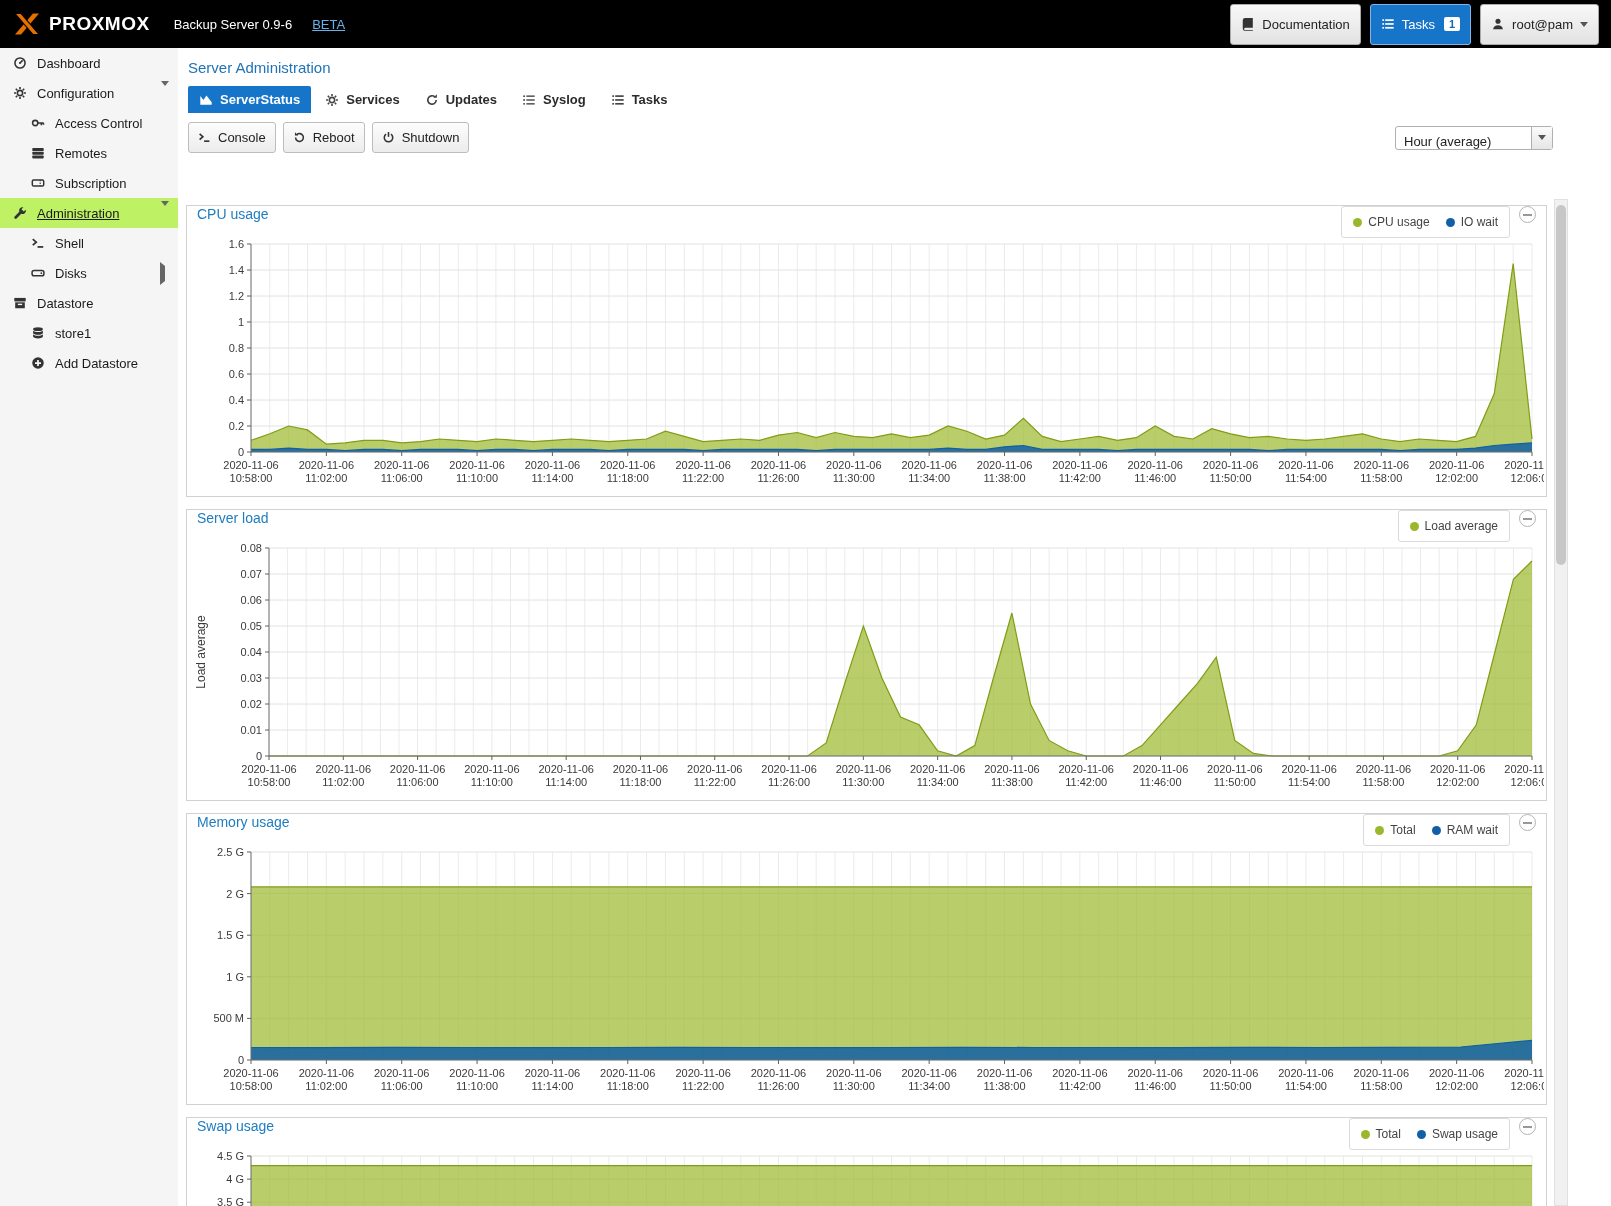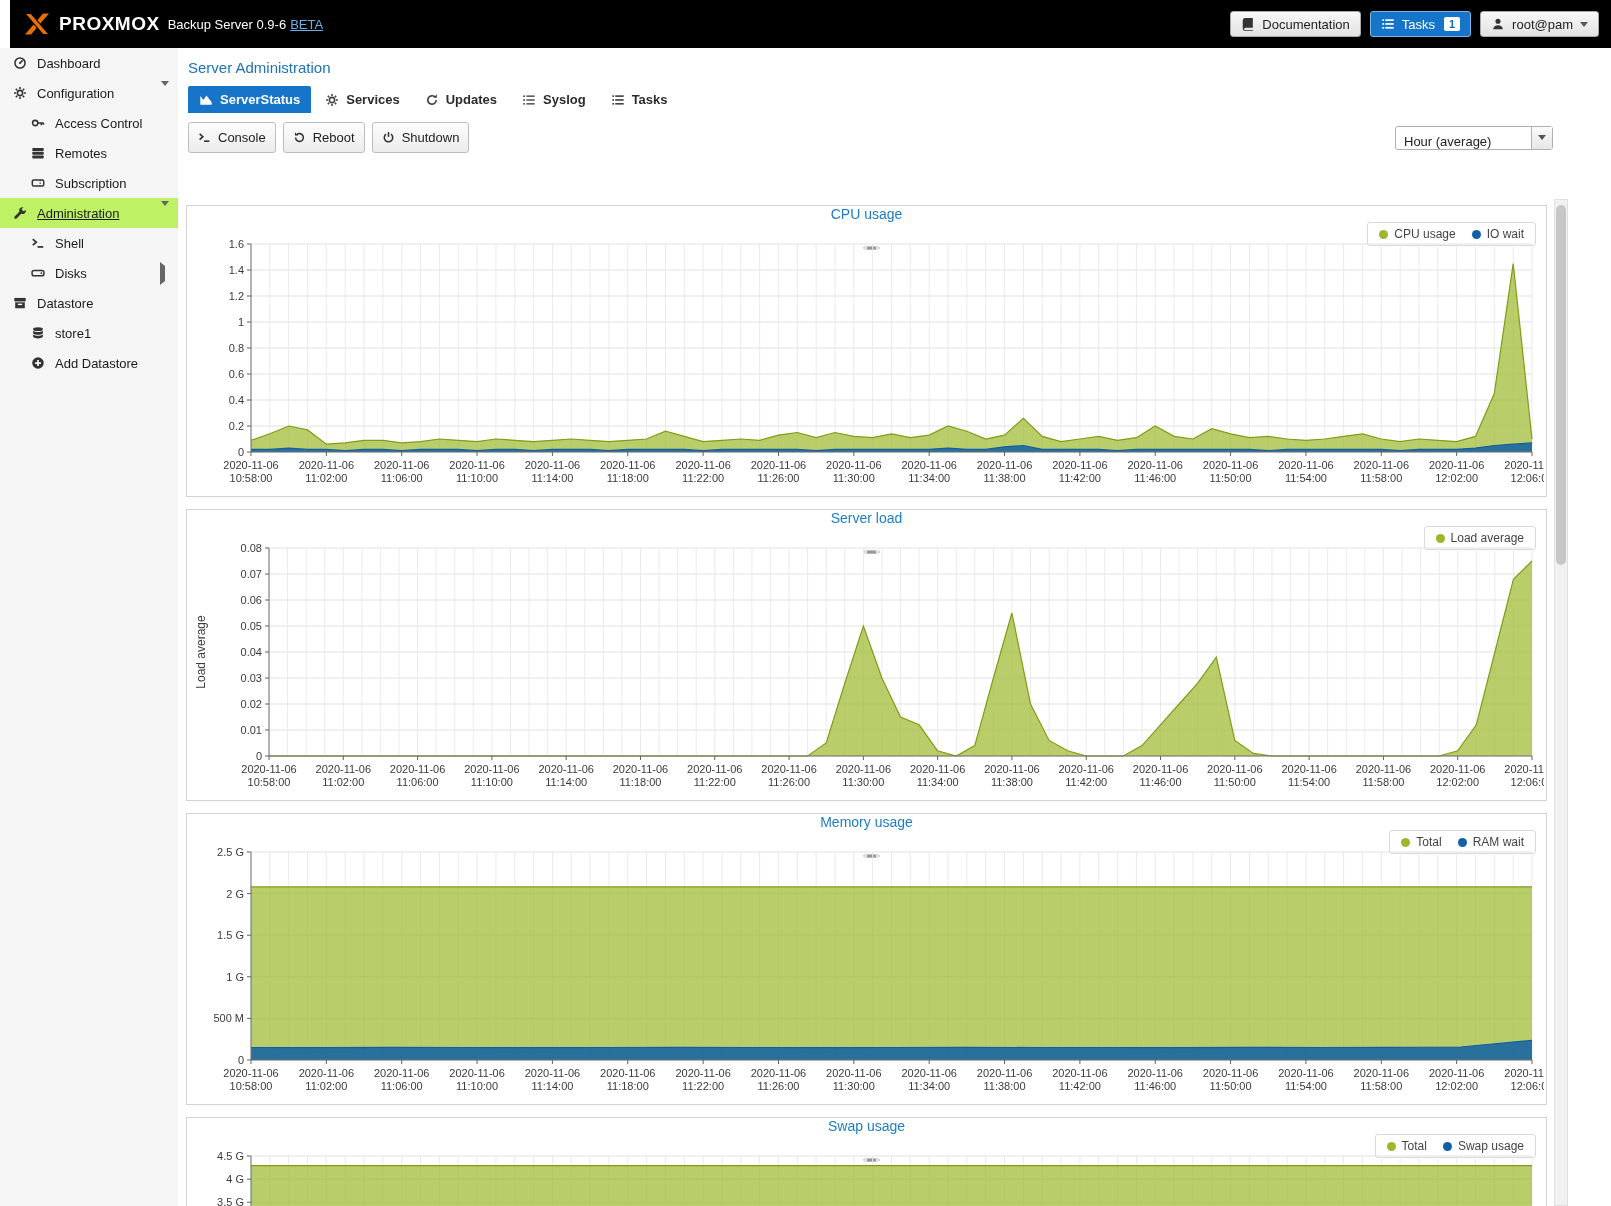--- a/index.html
+++ b/index.html
@@ -1,27 +1,27 @@
 <!DOCTYPE html>
 <html><head>
 <meta charset="utf-8">
 <style>
   * { box-sizing: border-box; margin:0; padding:0; }
   html,body { width:1611px; height:1206px; overflow:hidden; background:#fff;
     font-family:"Liberation Sans", sans-serif; font-size:13px; color:#222; }
 
   
   .hdr { position:absolute; top:0; left:0; right:0; height:48px; background:#000;
-    display:flex; align-items:center; padding:0 12px; gap:4px; z-index:10;margin-left:10px; }
+    display:flex; align-items:center; padding:0 12px; gap:20px; z-index:10; }
   .logo { display:flex; align-items:center; gap:7px; }
   .logo-text { color:#fff; font-weight:bold; font-size:19px; letter-spacing:.5px; }
   .product { color:#fff; font-size:13px; margin-left:4px; }
   .beta { color:#66b1e8; text-decoration:underline; cursor:pointer; }
   .hdr-right { margin-left:auto; display:flex; align-items:center; gap:9px; }
-  .hbtn { height:26px; display:flex; align-items:center; gap:7px; padding:0 10px;
+  .hbtn { height:41px; display:flex; align-items:center; gap:7px; padding:0 10px;
     border-radius:3px; background:linear-gradient(#f8f8f8,#e2e2e2); border:1px solid #a9a9a9;
     color:#222; cursor:pointer; white-space:nowrap; }
   .hbtn .hicon { display:flex; color:#333; }
   .hbtn.blue { background:#1775c9; border:1px solid #7db6e6; color:#fff; }
   .hbtn.blue .hicon { color:#fff; }
   .badge { background:#fff; color:#1466b0; border-radius:2px; font-size:11px;
     font-weight:bold; padding:1px 5px; margin-left:2px; }
   .caret-dn { width:0; height:0; border:4px solid transparent; border-top:5px solid #555; margin-top:4px; }
   .hbtn .caret-dn { border-top-color:#555; }
 
@@ -53,21 +53,21 @@
   .tbtn .bicon { display:flex; color:#333; }
   .combo { margin-left:auto; width:158px; height:24px; border:1px solid #b0b0b0; border-radius:3px;
     display:flex; align-items:flex-end; background:#fff; cursor:pointer; }
   .combo-text { flex:1; padding:0 8px; color:#222; white-space:nowrap; overflow:hidden; }
   .combo-trig { width:21px; align-self:stretch; border-left:1px solid #b0b0b0;
     background:linear-gradient(#fbfbfb,#e6e6e6); display:flex; align-items:center; justify-content:center; }
 
   
   .charts { position:absolute; top:151px; left:0; right:0; bottom:0; padding:6px 64px 0 8px; overflow:hidden; }
   .panel { border:1px solid #d2d2d2; background:#fff; margin-bottom:12px; }
-  .panel-header { display:flex; align-items:center; height:32px; padding:0 10px;flex-direction:column; }
+  .panel-header { display:flex; height:32px; padding:0 10px; }
   .panel-title { color:#1e7dc0; font-size:14px; }
   .legend { margin-left:auto; display:flex; align-items:center; gap:16px;
     border:1px solid #dadada; border-radius:3px; padding:4px 11px; background:#fff; }
   .legend-item { display:flex; align-items:center; gap:6px; font-size:12px; color:#444; cursor:pointer; }
   .ldot { width:9px; height:9px; border-radius:50%; background:#999; }
   .collapse-tool { width:17px; height:17px; border-radius:50%; border:1px solid #b5b5b5;
     display:flex; align-items:center; justify-content:center; margin-left:9px; cursor:pointer; }
   .chart { height:252px; margin:0 2px 6px; }
   .chart text { font-family:"Liberation Sans", sans-serif; }
 

